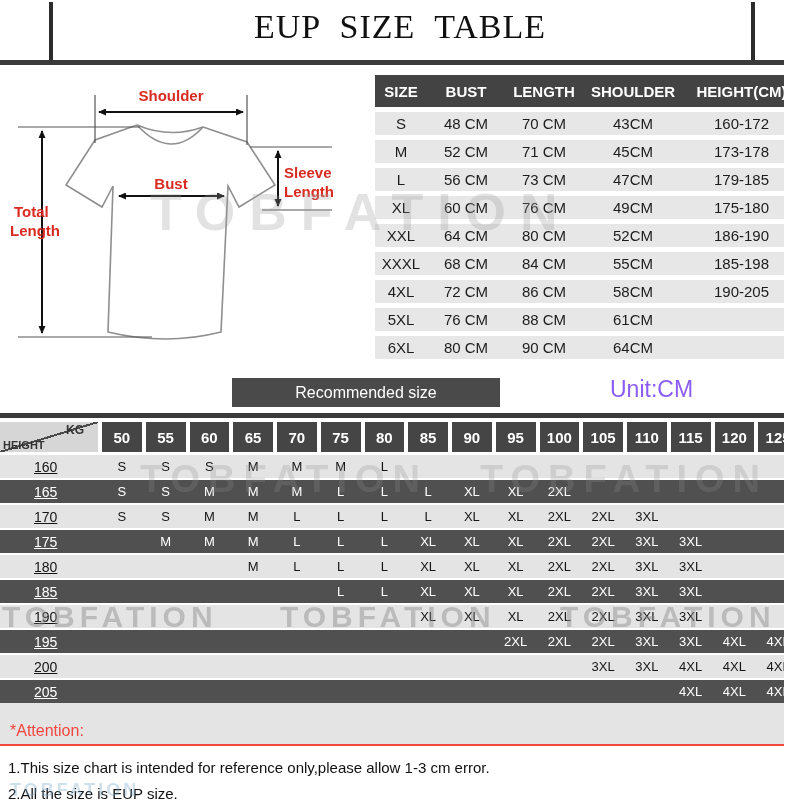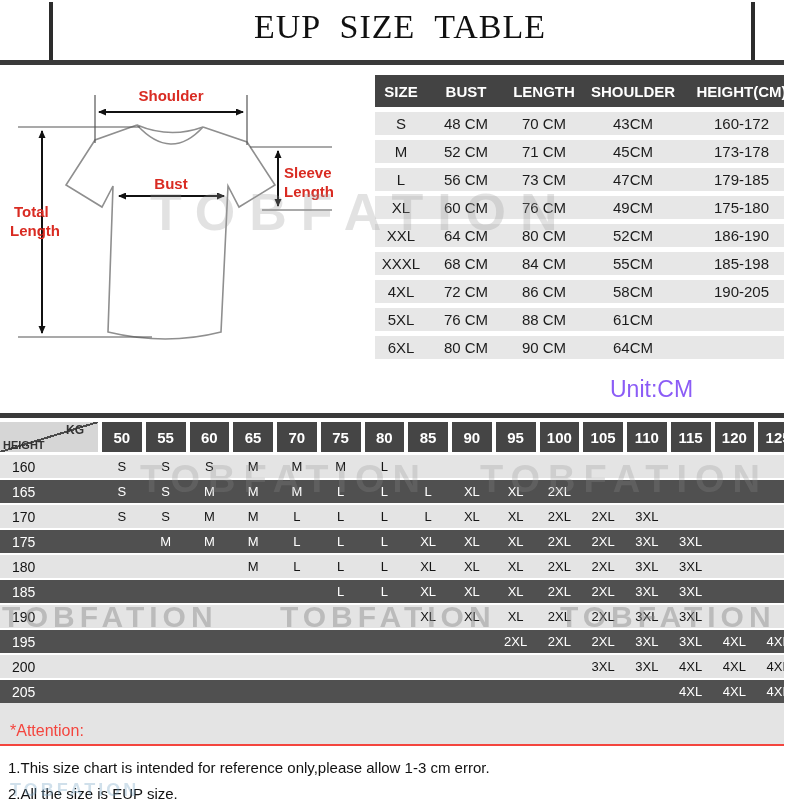--- a/index.html
+++ b/index.html
@@ -42,21 +42,21 @@
   .mx-hcell{background:#454545;color:#fff;margin:0 2px;display:flex;align-items:center;
             justify-content:center;font-weight:bold;font-size:15px;}
   .mx-corner{position:relative;background:#d6d6d6;margin-right:2px;
       background-image:linear-gradient(to bottom right,transparent calc(50% - 1px),
       #4a4a4a calc(50% - 1px),#4a4a4a calc(50% + 1px),transparent calc(50% + 1px));}
   .mx-corner .kg{position:absolute;right:14px;top:1px;font-size:12px;font-weight:bold;color:#333;}
   .mx-corner .hgt{position:absolute;left:3px;bottom:1px;font-size:11px;font-weight:bold;color:#333;margin-top:36px;}
   .mx-row{height:23px;margin-bottom:2px;align-items:center;}
   .mx-row.light{background:#e4e4e4;color:#151515;}
   .mx-row.dark{background:#505050;color:#fff;}
-  .mx-label{padding-left:12px;font-size:14px;}
+  .mx-label{padding-left:34px;font-size:14px;text-decoration:underline;}
   .mx-cell{text-align:center;font-size:13px;}
 
   
   .attention{position:absolute;left:0;top:703px;width:800px;}
   .attention-bar{background:#e4e4e4;border-bottom:2px solid #f4453e;color:#f4453e;
                  font-size:16px;padding:19px 0 2px 10px;height:20px;}
   .notes{padding:4px 8px 0 8px;}
   .note-line{font-size:15px;color:#111;margin:9px 0;}
 
   
@@ -186,20 +186,21 @@
           <div class="st-cell">6XL</div>
           <div class="st-cell">80 CM</div>
           <div class="st-cell">90 CM</div>
           <div class="st-cell">64CM</div>
           <div class="st-cell"></div>
         </div>
       </div>
   </div>
 
   <div class="recommend">
+    <div class="rec-btn">Recommended size</div>
     <div class="unit-label">Unit:CM</div>
   </div>
   <div class="divider"></div>
 
   <div class="matrix">
     <div class="mxg mx-header">
       <div class="mx-corner">
         <span class="kg">KG</span>
         <span class="hgt">HEIGHT</span>
       </div>

